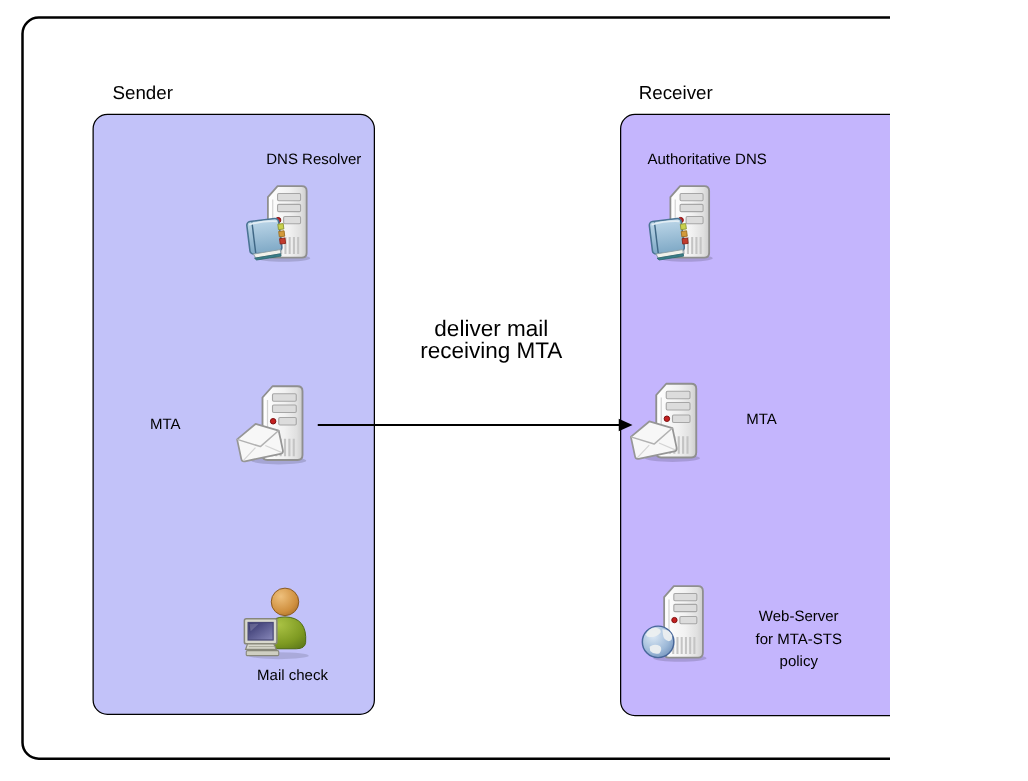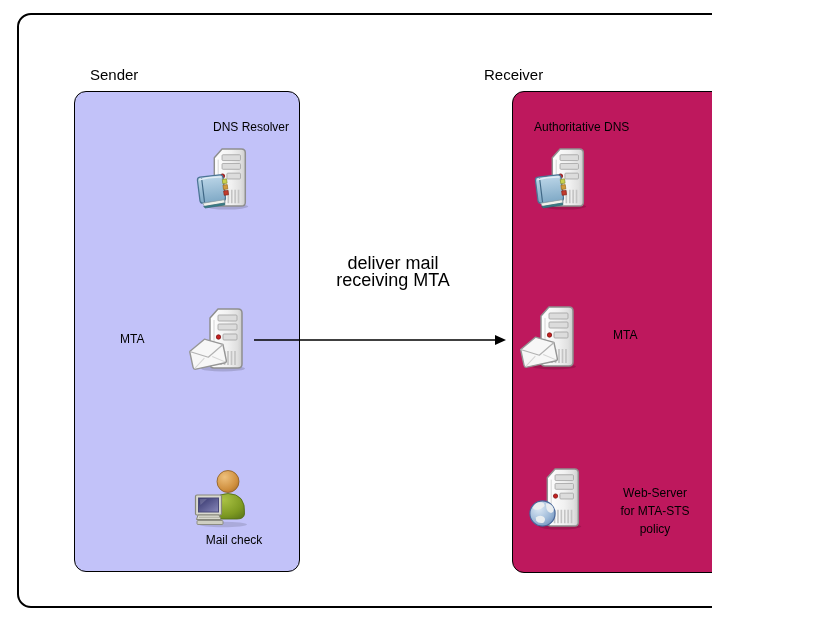--- a/index.html
+++ b/index.html
@@ -8,21 +8,21 @@
     font-family:"Liberation Sans","DejaVu Sans",sans-serif;
     font-weight:normal;color:#000;overflow:hidden;
   }
   #frame{
     position:absolute;left:17px;top:13px;width:785px;height:591px;
     border:2px solid #000;border-radius:14px;background:#fff;
   }
   .zone-title{position:absolute;font-size:15px;white-space:nowrap;}
   .zone{position:absolute;border:1.5px solid #000;border-radius:12px;}
   #sender-box{left:74px;top:91px;width:224px;height:479px;background:#c2c2f9;}
-  #receiver-box{left:512px;top:91px;width:226px;height:480px;background:#be185d;}
+  #receiver-box{left:496px;top:91px;width:226px;height:480px;background:#c4b5fd;}
   .node-label{position:absolute;font-size:12px;white-space:nowrap;}
   .node-label.center{text-align:center;white-space:normal;}
   .icon{position:absolute;}
   .icon svg{display:block;}
   #arrow-text{
     position:absolute;left:298px;top:255px;width:190px;
     font-size:18px;line-height:16.5px;text-align:center;
   }
   #arrow-text span{display:block;}
   #arrow-svg{position:absolute;left:254px;top:333px;}
@@ -135,21 +135,21 @@
     </div>
 
     <div class="icon" style="left:118px;top:376px;">
       <svg width="56" height="60" viewBox="0 0 56 60">
           <use href="#personComputer"></use>
         </svg>
     </div>
     <div class="node-label center" style="left:99px;top:441px;width:120px;">Mail check</div>
   </div>
 
-  <div class="zone-title" style="left:484px;top:66px;">Receiver</div>
+  <div class="zone-title" style="left:511px;top:66px;">Receiver</div>
   <div class="zone" id="receiver-box">
     <div class="node-label" style="left:21px;top:28px;">Authoritative DNS</div>
     <div class="icon" style="left:18px;top:54px;">
       <svg width="62" height="64" viewBox="0 0 64 66">
           <use href="#tower"></use>
           <use href="#book"></use>
         </svg>
     </div>
 
     <div class="icon" style="left:6px;top:212px;">

